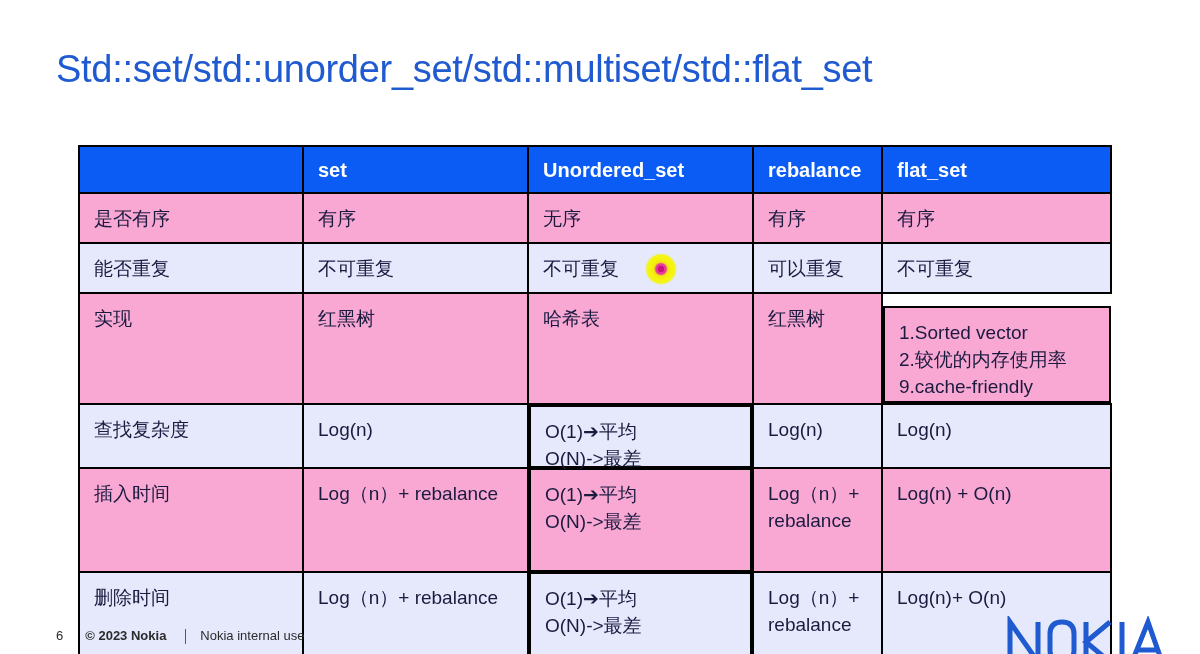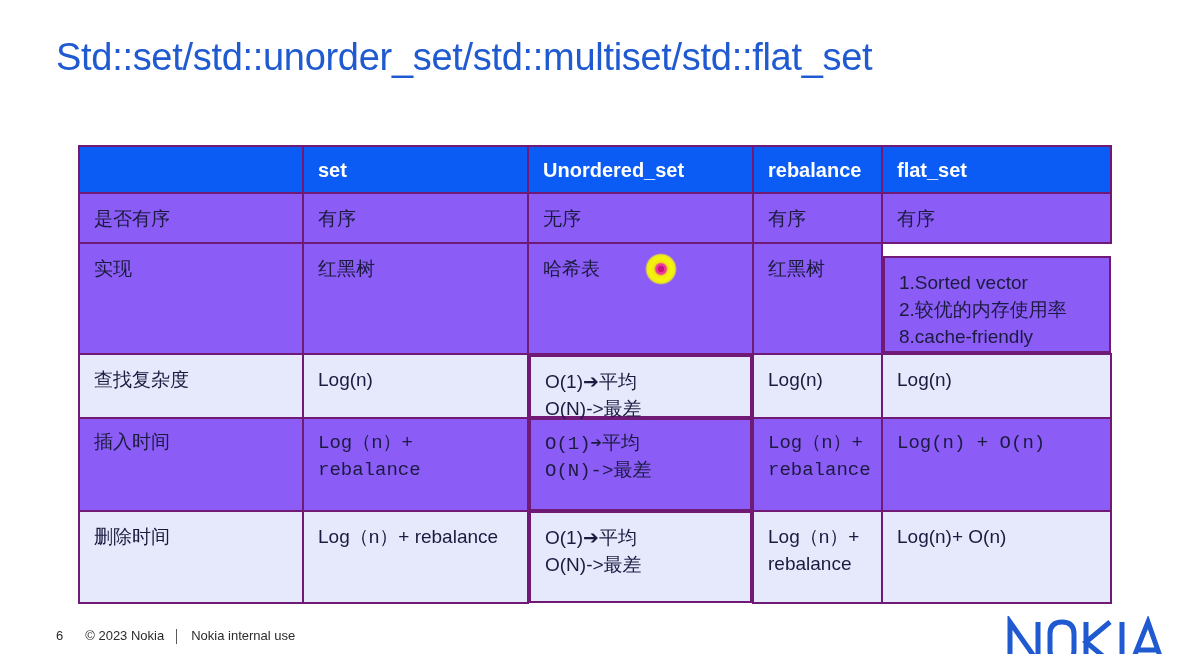--- a/index.html
+++ b/index.html
@@ -16,21 +16,21 @@
     width: 1200px;
     height: 654px;
     background: #ffffff;
     overflow: hidden;
   }
 
   
   #slide-title {
     position: absolute;
     left: 56px;
-    top: 32px;
+    top: 44px;
     width: 1080px;
     font-size: 38px;
     line-height: 50px;
     font-weight: 400;
     color: #1f5ad0;
     letter-spacing: -0.3px;
     white-space: nowrap;
   }
 
   
@@ -45,49 +45,49 @@
     color: #1b1b40;
   }
   #comparison-table col.c0 { width: 224px; }
   #comparison-table col.c1 { width: 225px; }
   #comparison-table col.c2 { width: 225px; }
   #comparison-table col.c3 { width: 129px; }
   #comparison-table col.c4 { width: 229px; }
 
   #comparison-table th,
   #comparison-table td {
-    border: 2px solid #701a75;
+    border: 2px solid #000000;
     vertical-align: top;
     padding: 11px 14px 10px 14px;
     text-align: left;
     font-weight: 400;
   }
 
   #comparison-table thead th {
     background: #0b5cf5;
     color: #ffffff;
     font-weight: bold;
     font-size: 20px;
     height: 47px;
     padding-top: 11px;
     vertical-align: middle;
   }
 
-  #comparison-table tbody tr.row-dark td { background: #8b5cf6; }
+  #comparison-table tbody tr.row-dark td { background: #f9a8d4; }
   #comparison-table tbody tr.row-light td { background: #e5e9fb; }
 
   #comparison-table tbody td { line-height: 27px; }
 
   .cell-line { display: block; white-space: pre-wrap; }
 
   .row-h-1 td { height: 48px; }
   .row-h-2 td { height: 48px; }
   .row-h-3 td { height: 97px; margin-top: 12px; }
   .row-h-4 td { height: 63px; }
-  .row-h-5 td { height: 93px; font-family: Liberation Mono, monospace; }
+  .row-h-5 td { height: 104px; }
   .row-h-6 td { height: 92px; }
 
   
   #cursor-highlight {
     position: absolute;
     left: 645px;
     top: 253px;
     width: 32px;
     height: 32px;
     border-radius: 50%;
@@ -105,21 +105,21 @@
     position: absolute;
     left: 56px;
     bottom: 10px;
     display: flex;
     align-items: center;
     font-size: 13px;
     color: #2b2b2b;
     line-height: 16px;
   }
   #footer .page-number { margin-right: 22px; color: #2b2b2b; }
-  #footer .copyright { margin-right: 12px; }
+  #footer .copyright { margin-right: 19px; font-weight: bold; }
   #footer .divider {
     display: inline-block;
     width: 1px;
     height: 15px;
     background: #5a5a5a;
     margin-right: 14px;
   }
 
   
   #nokia-logo {
@@ -159,29 +159,36 @@
     <tbody>
 
       <tr class="row-dark row-h-1">
         <td>是否有序</td>
         <td>有序</td>
         <td>无序</td>
         <td>有序</td>
         <td>有序</td>
       </tr>
 
+      <tr class="row-light row-h-2">
+        <td>能否重复</td>
+        <td>不可重复</td>
+        <td>不可重复</td>
+        <td>可以重复</td>
+        <td>不可重复</td>
+      </tr>
 
       <tr class="row-dark row-h-3">
         <td>实现</td>
         <td>红黑树</td>
         <td>哈希表</td>
         <td>红黑树</td>
         <td class="cell-line">1.Sorted vector
 2.较优的内存使用率
-8.cache-friendly</td>
+9.cache-friendly</td>
       </tr>
 
       <tr class="row-light row-h-4">
         <td>查找复杂度</td>
         <td>Log(n)</td>
         <td class="cell-line">O(1)➔平均
 O(N)-&gt;最差</td>
         <td>Log(n)</td>
         <td>Log(n)</td>
       </tr>

